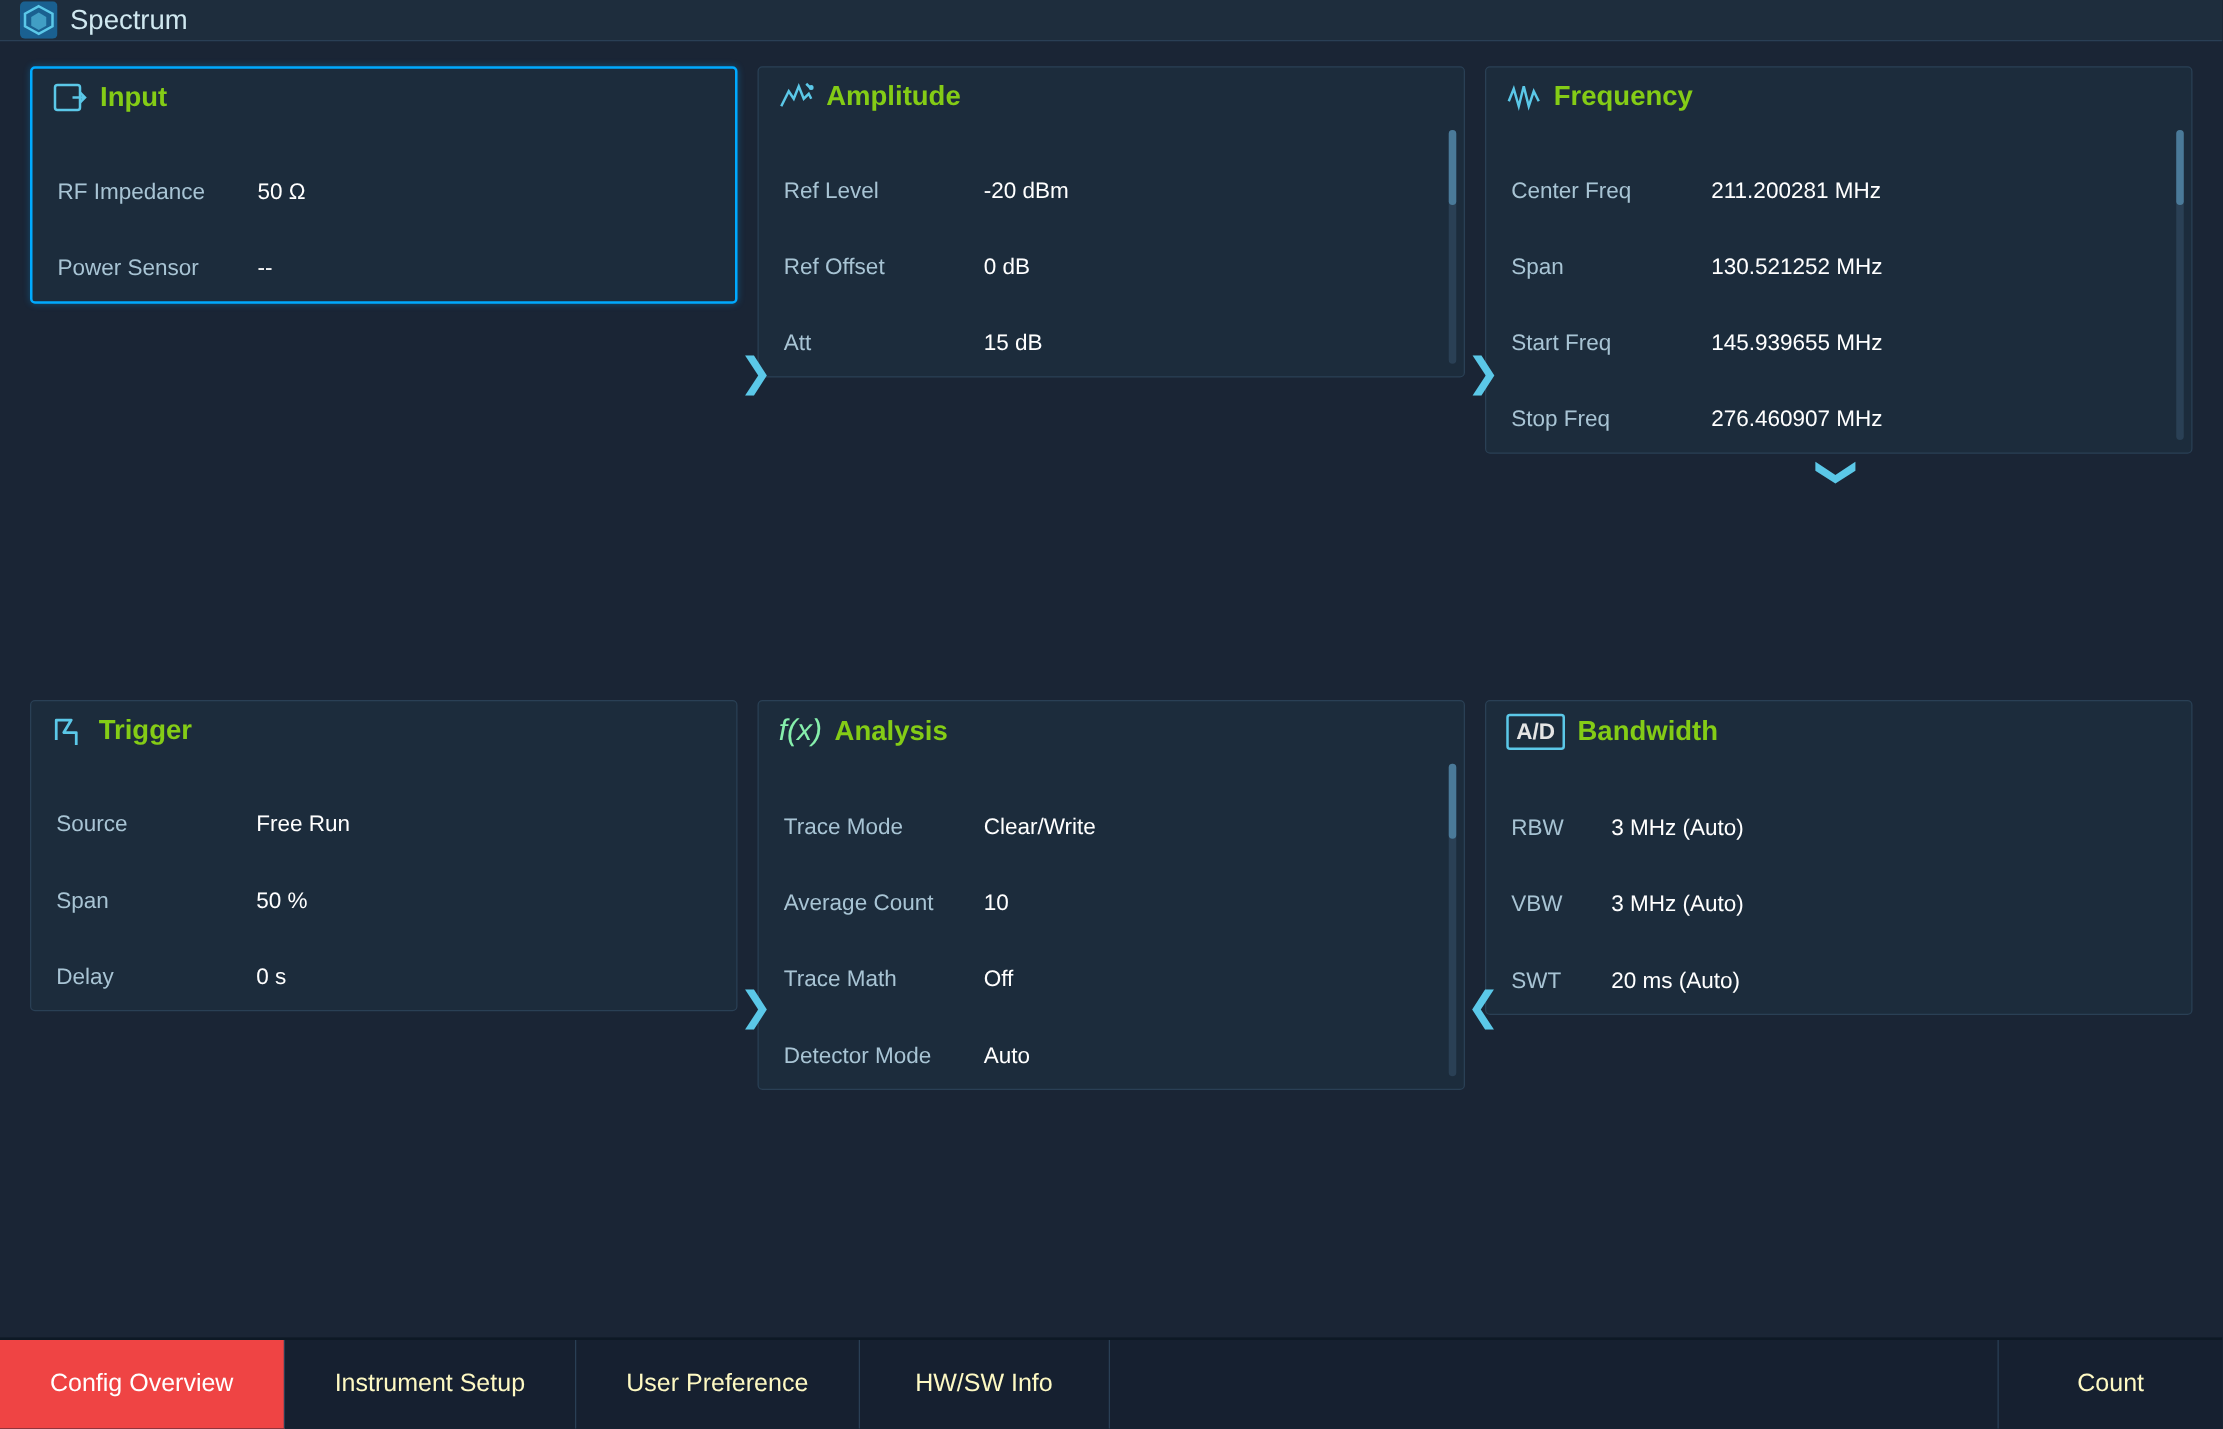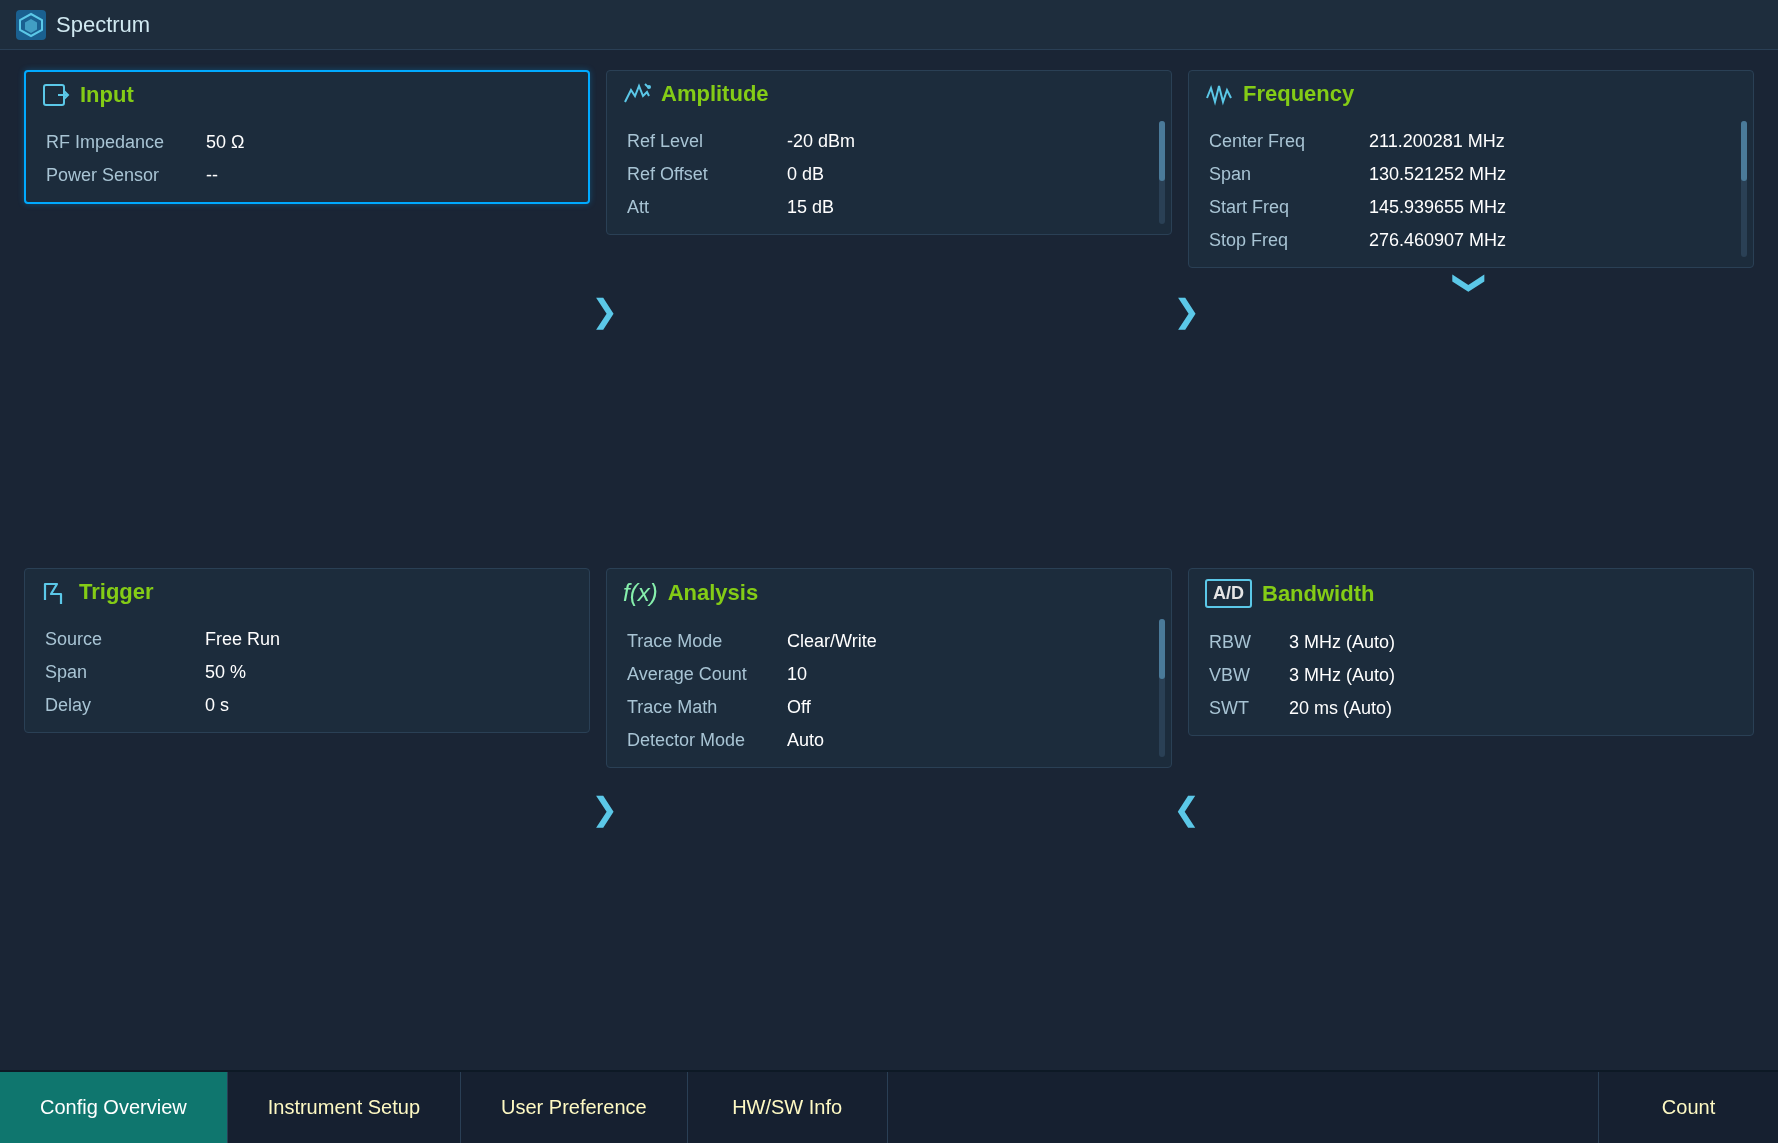--- a/index.html
+++ b/index.html
@@ -14,21 +14,21 @@
       flex-direction: column;
     }
 
     .title-bar {
       background: #1e2d3d;
       padding: 8px 16px;
       display: flex;
       align-items: center;
       gap: 10px;
       border-bottom: 1px solid #2a3f55;
-      height: 50px;
+      height: 33px;
     }
 
     .title-bar .logo-icon {
       width: 30px;
       height: 30px;
     }
 
     .title-bar .title-text {
       color: #d0e8f0;
       font-size: 22px;
@@ -84,20 +84,21 @@
       padding: 16px 20px;
       display: flex;
       flex-direction: column;
       gap: 12px;
     }
 
     .param-row {
       display: flex;
       align-items: center;
       gap: 0;
+      margin-top: 28px;
     }
 
     .param-label {
       color: #a8c4d4;
       font-size: 18px;
       min-width: 160px;
     }
 
     .param-value {
       color: #ffffff;
@@ -170,21 +171,21 @@
       justify-content: center;
       padding: 0 40px;
       color: #fef9c3;
       font-size: 20px;
       cursor: pointer;
       border-right: 1px solid #2a3f55;
       min-width: 200px;
     }
 
     .tab-item.active {
-      background: #0f766e;
+      background: #ef4444;
       color: #ffffff;
     }
 
     .tab-item:last-child {
       margin-left: auto;
       border-left: 1px solid #2a3f55;
       border-right: none;
       min-width: 180px;
     }
 

